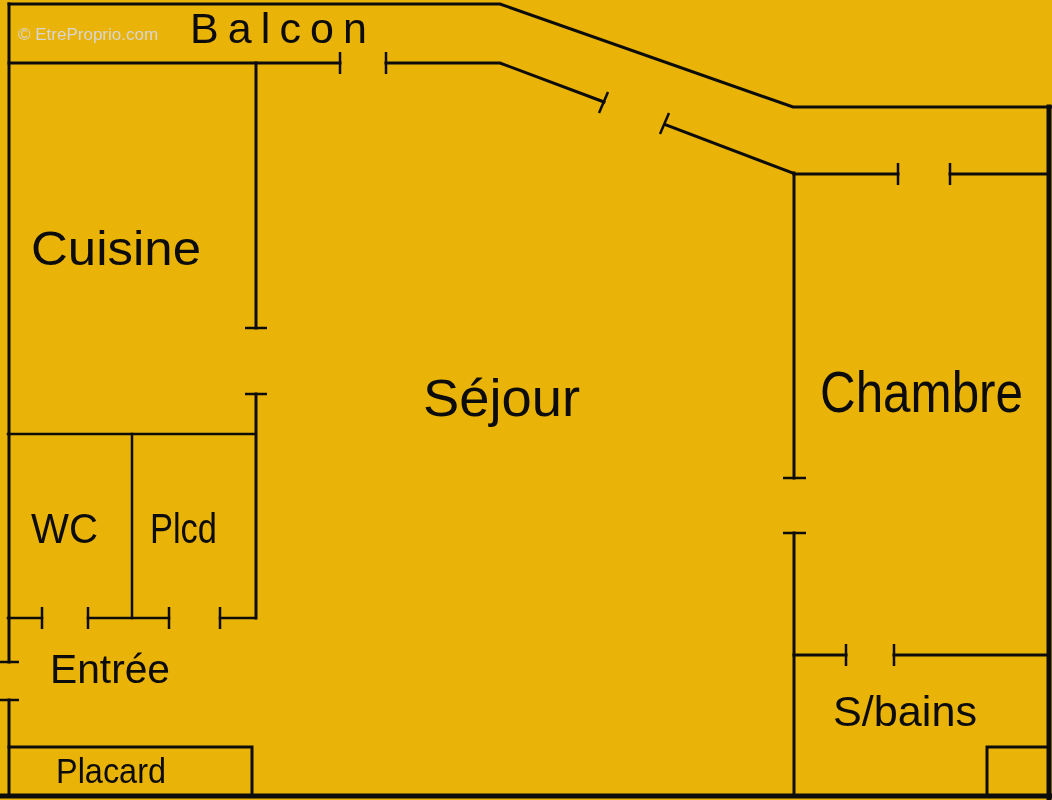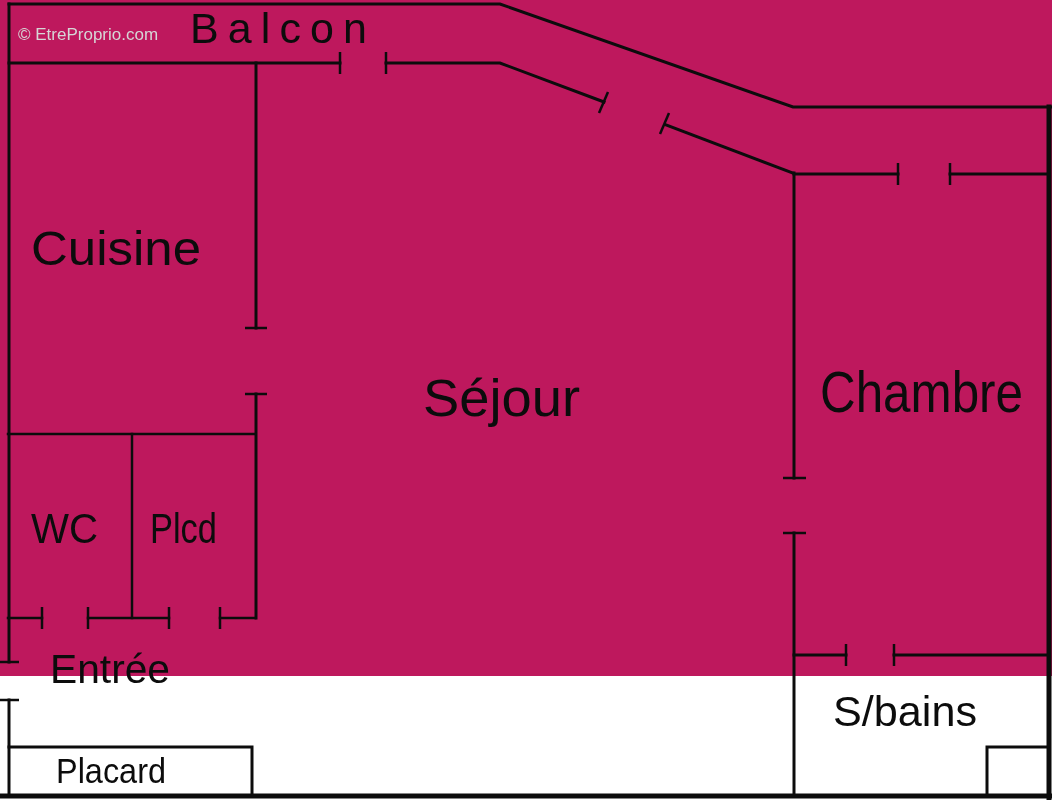--- a/index.html
+++ b/index.html
@@ -6,22 +6,22 @@
     margin: 0;
     padding: 0;
     background: #ffffff;
     width: 1052px;
     height: 800px;
     overflow: hidden;
   }
   .plan-wrap {
     position: relative;
     width: 1052px;
-    height: 676px;
-    background: #be185d;
+    height: 800px;
+    background: #eab308;
   }
   svg {
     display: block;
   }
   .wall {
     stroke: #0c0c0c;
     stroke-width: 3;
     fill: none;
     stroke-linecap: square;
     stroke-linejoin: miter;

